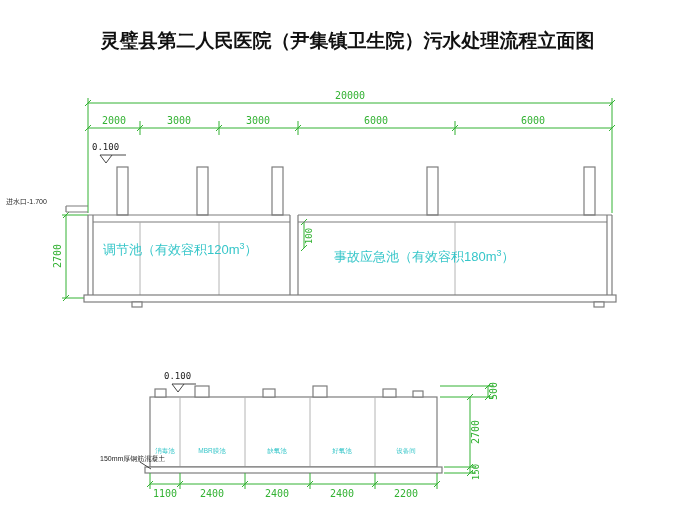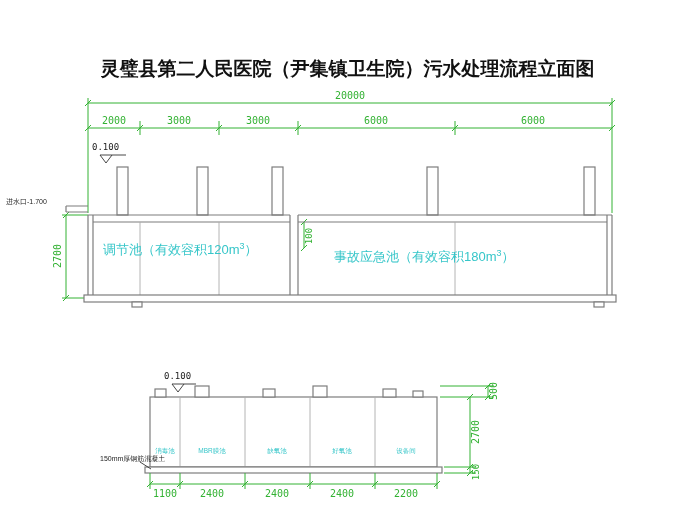--- a/index.html
+++ b/index.html
@@ -1,19 +1,19 @@
 <!DOCTYPE html>
 <html><head>
 <meta charset="utf-8">
 <style>
   html,body{margin:0;padding:0;background:#ffffff;}
   .canvas{position:relative;width:695px;height:519px;background:#ffffff;overflow:hidden;
           font-family:"Liberation Sans",sans-serif;}
   .title{position:absolute;left:0;right:0;top:28px;text-align:center;
-         font-family:"Liberation Serif",serif;font-weight:bold;font-size:19px;color:#111;margin-top:28px;}
+         font-family:"Liberation Serif",serif;font-weight:bold;font-size:19px;color:#111;}
   svg{position:absolute;left:0;top:0;}
   text{font-family:"DejaVu Sans Mono",monospace;}
   .dimtxt{fill:#33b233;font-size:10px;}
   .dimtxt-s{fill:#33b233;font-size:9px;}
   .cyantxt{fill:#36c6c9;font-size:13px;font-family:"Liberation Sans",sans-serif;}
   .cyantxt-s{fill:#36c6c9;font-size:6.5px;font-family:"Liberation Sans",sans-serif;}
   .blacktxt{fill:#222;font-size:9px;}
   .blacktxt-s{fill:#222;font-size:7px;font-family:"Liberation Sans",sans-serif;}
   .gline{stroke:#33b233;stroke-width:1;fill:none;}
   .struct{stroke:#7d7d7d;stroke-width:1.2;fill:none;}

